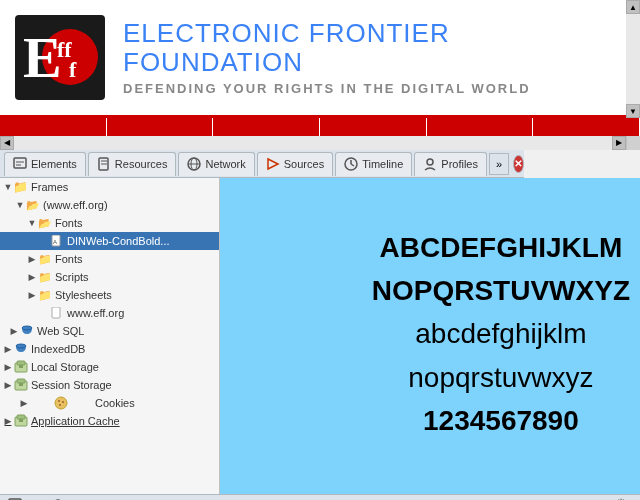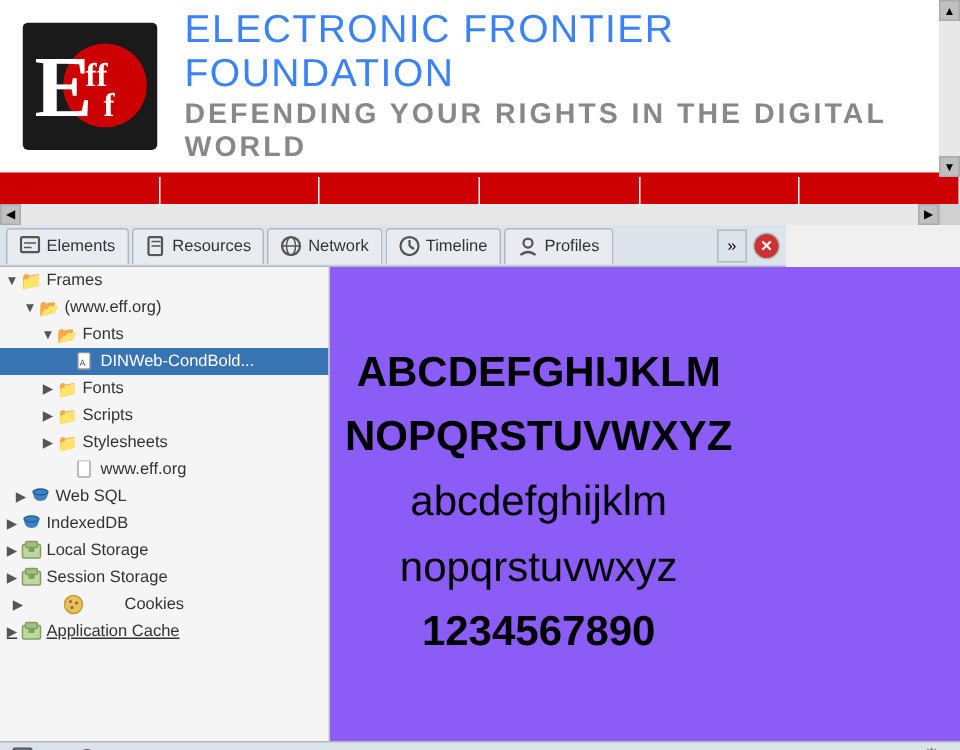--- a/index.html
+++ b/index.html
@@ -29,21 +29,21 @@
     }
     #banner-title {
       font-family: Arial Black, Arial, sans-serif;
       font-weight: 400;
       font-size: 26px;
       color: #3b82f6;
       letter-spacing: 1px;
       line-height: 1.1;
     }
     #banner-subtitle {
-      font-size: 19px;
+      font-size: 13px;
       color: #888;
       letter-spacing: 2px;
       font-weight: bold;
       margin-top: 4px;
     }
     
     #red-nav-bar {
       width: 640px;
       height: 18px;
       background: #cc0000;
@@ -193,24 +193,24 @@
     }
 
     
     .icon-folder { color: #e8a000; font-size: 12px; }
     
     .icon-db { color: #4080c0; font-size: 11px; }
 
     
     #content {
       flex: 1;
-      background: #8b5cf6;
-      display: flex;
-      align-items: center;
-      justify-content: flex-start;
+      background: #7dd3fc;
+      display: flex;
+      align-items: center;
+      justify-content: flex-end;
       padding: 10px;
     }
     #font-preview {
       text-align: center;
       line-height: 1.4;
     }
     #font-preview .line {
       font-family: "Arial Black", "Impact", sans-serif;
       font-weight: 900;
       font-size: 28px;
@@ -320,20 +320,28 @@
     <span class="tab-icon">
       <svg width="14" height="14" viewBox="0 0 14 14">
           <circle cx="7" cy="7" r="6" fill="none" stroke="#555" stroke-width="1.5"></circle>
           <ellipse cx="7" cy="7" rx="3" ry="6" fill="none" stroke="#555" stroke-width="1"></ellipse>
           <line x1="1" y1="7" x2="13" y2="7" stroke="#555" stroke-width="1"></line>
         </svg>
     </span>
     <span>Network</span>
   </div>
 
+  <div class="toolbar-tab">
+    <span class="tab-icon">
+      <svg width="14" height="14" viewBox="0 0 14 14">
+          <polygon points="2,2 12,7 2,12" fill="none" stroke="#cc3300" stroke-width="1.5"></polygon>
+        </svg>
+    </span>
+    <span>Sources</span>
+  </div>
 
   <div class="toolbar-tab">
     <span class="tab-icon">
       <svg width="14" height="14" viewBox="0 0 14 14">
           <circle cx="7" cy="7" r="6" fill="none" stroke="#555" stroke-width="1.5"></circle>
           <line x1="7" y1="3" x2="7" y2="7" stroke="#555" stroke-width="1.5"></line>
           <line x1="7" y1="7" x2="10" y2="9" stroke="#555" stroke-width="1.5"></line>
         </svg>
     </span>
     <span>Timeline</span>
@@ -455,21 +463,21 @@
       <span class="tree-icon">
         <svg width="14" height="14" viewBox="0 0 14 14">
           <rect x="1" y="3" width="12" height="9" rx="1" fill="#c0d8a0" stroke="#80a060" stroke-width="1"></rect>
           <rect x="3" y="1" width="8" height="4" rx="1" fill="#a0c080" stroke="#80a060" stroke-width="1"></rect>
           <rect x="5" y="5" width="4" height="3" rx="0.5" fill="#80a060"></rect>
         </svg>
       </span>
       <span>Session Storage</span>
     </div>
 
-    <div class="tree-item" style="padding-left:6px;gap:24px;">
+    <div class="tree-item" style="padding-left:18px;gap:24px;">
       <span class="tree-arrow collapsed"></span>
       <span class="tree-icon">
         <svg width="14" height="14" viewBox="0 0 14 14">
           <circle cx="7" cy="7" r="6" fill="#e8c060" stroke="#c0a030" stroke-width="1"></circle>
           <circle cx="5" cy="5" r="1" fill="#a06030"></circle>
           <circle cx="9" cy="6" r="1" fill="#a06030"></circle>
           <circle cx="6" cy="9" r="1" fill="#a06030"></circle>
         </svg>
       </span>
       <span>Cookies</span>

